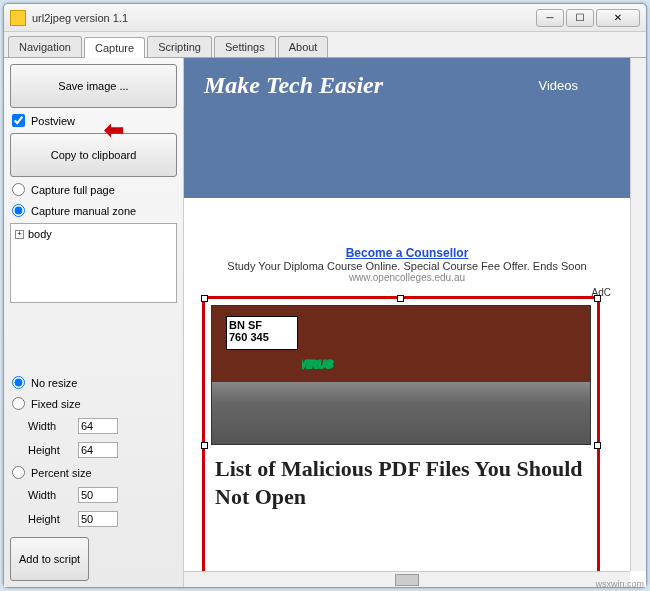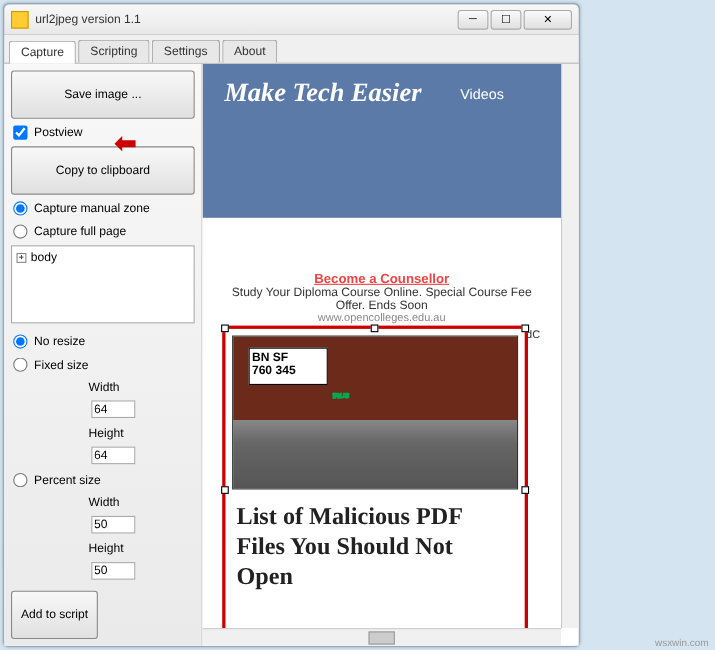--- a/index.html
+++ b/index.html
@@ -1,18 +1,18 @@
 <!DOCTYPE html>
 <html><head>
   <meta charset="utf-8">
   <style>
     * { box-sizing: border-box; margin: 0; padding: 0; font-family: 'Segoe UI', Tahoma, sans-serif; font-size: 11px; }
     body { background: #d4e4f0; width: 650px; height: 591px; overflow: hidden; }
     
-    .window { width: 524px; height: 585px; margin: 3px; background: #f0f0f0; border: 1px solid #8b9fb8; border-radius: 5px; box-shadow: 0 0 3px rgba(0,0,0,0.3); display: flex; flex-direction: column; }
+    .window { width: 644px; height: 585px; margin: 3px; background: #f0f0f0; border: 1px solid #8b9fb8; border-radius: 5px; box-shadow: 0 0 3px rgba(0,0,0,0.3); display: flex; flex-direction: column; }
     
     .titlebar { height: 28px; background: linear-gradient(#f8f8f8, #e8e8e8); border-radius: 5px 5px 0 0; display: flex; align-items: center; padding: 0 6px; border-bottom: 1px solid #ccc; }
     .app-icon { width: 16px; height: 16px; background: #ffcc33; border: 1px solid #cc9900; margin-right: 6px; }
     .title-text { flex: 1; color: #333; }
     .win-btns { display: flex; gap: 2px; }
     .win-btn { width: 28px; height: 18px; border: 1px solid #aaa; border-radius: 3px; background: linear-gradient(#fafafa,#e0e0e0); display: flex; align-items: center; justify-content: center; font-size: 10px; cursor: pointer; }
     .win-btn.close { width: 44px; }
     
     .tabs { display: flex; background: #f0f0f0; padding: 4px 4px 0 4px; border-bottom: 1px solid #aaa; }
     .tab { padding: 4px 10px; border: 1px solid #aaa; border-bottom: none; background: #e8e8e8; margin-right: 2px; border-radius: 3px 3px 0 0; cursor: pointer; color: #333; }
@@ -27,39 +27,39 @@
     .arrow-annotation { position: absolute; left: 100px; top: 58px; color: #cc0000; font-size: 24px; font-weight: bold; pointer-events: none; }
     
     .check-row, .radio-row { display: flex; align-items: center; gap: 4px; padding: 2px 0; }
     input[type=checkbox], input[type=radio] { margin: 0 2px; }
     
     .tree-box { background: #fff; border: 1px solid #aaa; height: 80px; padding: 4px; overflow: auto; }
     .tree-item { display: flex; align-items: center; gap: 4px; }
     .tree-toggle { width: 9px; height: 9px; border: 1px solid #888; display: flex; align-items: center; justify-content: center; font-size: 8px; line-height: 1; cursor: pointer; }
     
     .section-label { margin-top: 6px; color: #333; }
-    .field-row { display: flex; align-items: center; gap: 6px; padding: 2px 0 2px 18px; flex-direction: column; }
+    .field-row { display: flex; align-items: center; gap: 6px; padding: 2px 0 2px 18px; }
     .field-row label { width: 44px; }
     .field-row input[type=text] { width: 40px; border: 1px solid #aaa; padding: 1px 2px; }
     
     .spacer { flex: 1; }
     .add-script-btn { align-self: flex-start; margin-top: 4px; }
     
     .preview { flex: 1; position: relative; overflow: hidden; }
     .scroll-v { position: absolute; right: 0; top: 0; bottom: 16px; width: 16px; background: #f0f0f0; border-left: 1px solid #ccc; }
     .scroll-h { position: absolute; left: 0; right: 16px; bottom: 0; height: 16px; background: #f0f0f0; border-top: 1px solid #ccc; display:flex; align-items:center; justify-content:center; }
     .scroll-thumb-h { width: 24px; height: 12px; background:#ccc; border:1px solid #999;}
     
     .page { position: absolute; left: 0; top: 0; right: 16px; bottom: 16px; background: #fff; overflow: hidden; }
     .hero { height: 140px; background: #5b7aa8; color: #fff; padding: 14px 20px; }
     .hero-title { font-size: 24px; font-weight: bold; font-style: italic; font-family: Georgia, serif; }
     .hero-link { position: absolute; right: 52px; top: 20px; color: #fff; font-size: 13px; }
     
     .ad-box { margin: 48px 26px 4px 26px; text-align: center; }
-    .ad-title { color: #ef4444; text-decoration: underline; font-weight: bold; font-size: 12px; }
+    .ad-title { color: #1d4ed8; text-decoration: underline; font-weight: bold; font-size: 12px; }
     .ad-sub { color: #333; font-size: 11px; }
     .ad-url { color: #888; font-size: 10px; }
     .ad-tag { text-align: right; padding-right: 19px; color: #333; font-size: 10px; }
     
     .selection { position: absolute; left: 18px; top: 238px; right: 30px; height: 300px; border: 3px solid #cc0000; background: #fff; }
     .sel-handle { position: absolute; width: 7px; height: 7px; background: #fff; border: 1px solid #000; }
     .sh-tl { left:-4px; top:-4px;} .sh-tr{right:-4px;top:-4px;}
     .sh-tc{left:50%;top:-4px;margin-left:-4px;}
     .sh-ml{left:-4px;top:50%;margin-top:-4px;} .sh-mr{right:-4px;top:50%;margin-top:-4px;}
     
@@ -81,46 +81,47 @@
     <div class="app-icon"></div>
     <div class="title-text">url2jpeg version 1.1</div>
     <div class="win-btns">
       <div class="win-btn">─</div>
       <div class="win-btn">☐</div>
       <div class="win-btn close">✕</div>
     </div>
   </div>
 
   <div class="tabs">
+    <div class="tab">Navigation</div>
     <div class="tab active">Capture</div>
     <div class="tab">Scripting</div>
     <div class="tab">Settings</div>
     <div class="tab">About</div>
   </div>
 
   <div class="content">
 
     <div class="sidebar" style="position:relative;">
       <button class="btn">Save image ...</button>
       <div class="arrow-annotation">⬅</div>
 
       <div class="check-row">
         <input type="checkbox" checked="" style="">
         <label>Postview</label>
       </div>
 
       <button class="btn">Copy to clipboard</button>
 
       <div class="radio-row">
+        <input type="radio" name="capmode" style="">
+        <label>Capture full page</label>
+      </div>
+      <div class="radio-row">
         <input type="radio" name="capmode" checked="" style="">
         <label>Capture manual zone</label>
-      </div>
-      <div class="radio-row">
-        <input type="radio" name="capmode" style="">
-        <label>Capture full page</label>
       </div>
 
       <div class="tree-box">
         <div class="tree-item">
           <span class="tree-toggle">+</span>
           <span>body</span>
         </div>
       </div>
 
       <div class="spacer"></div>

